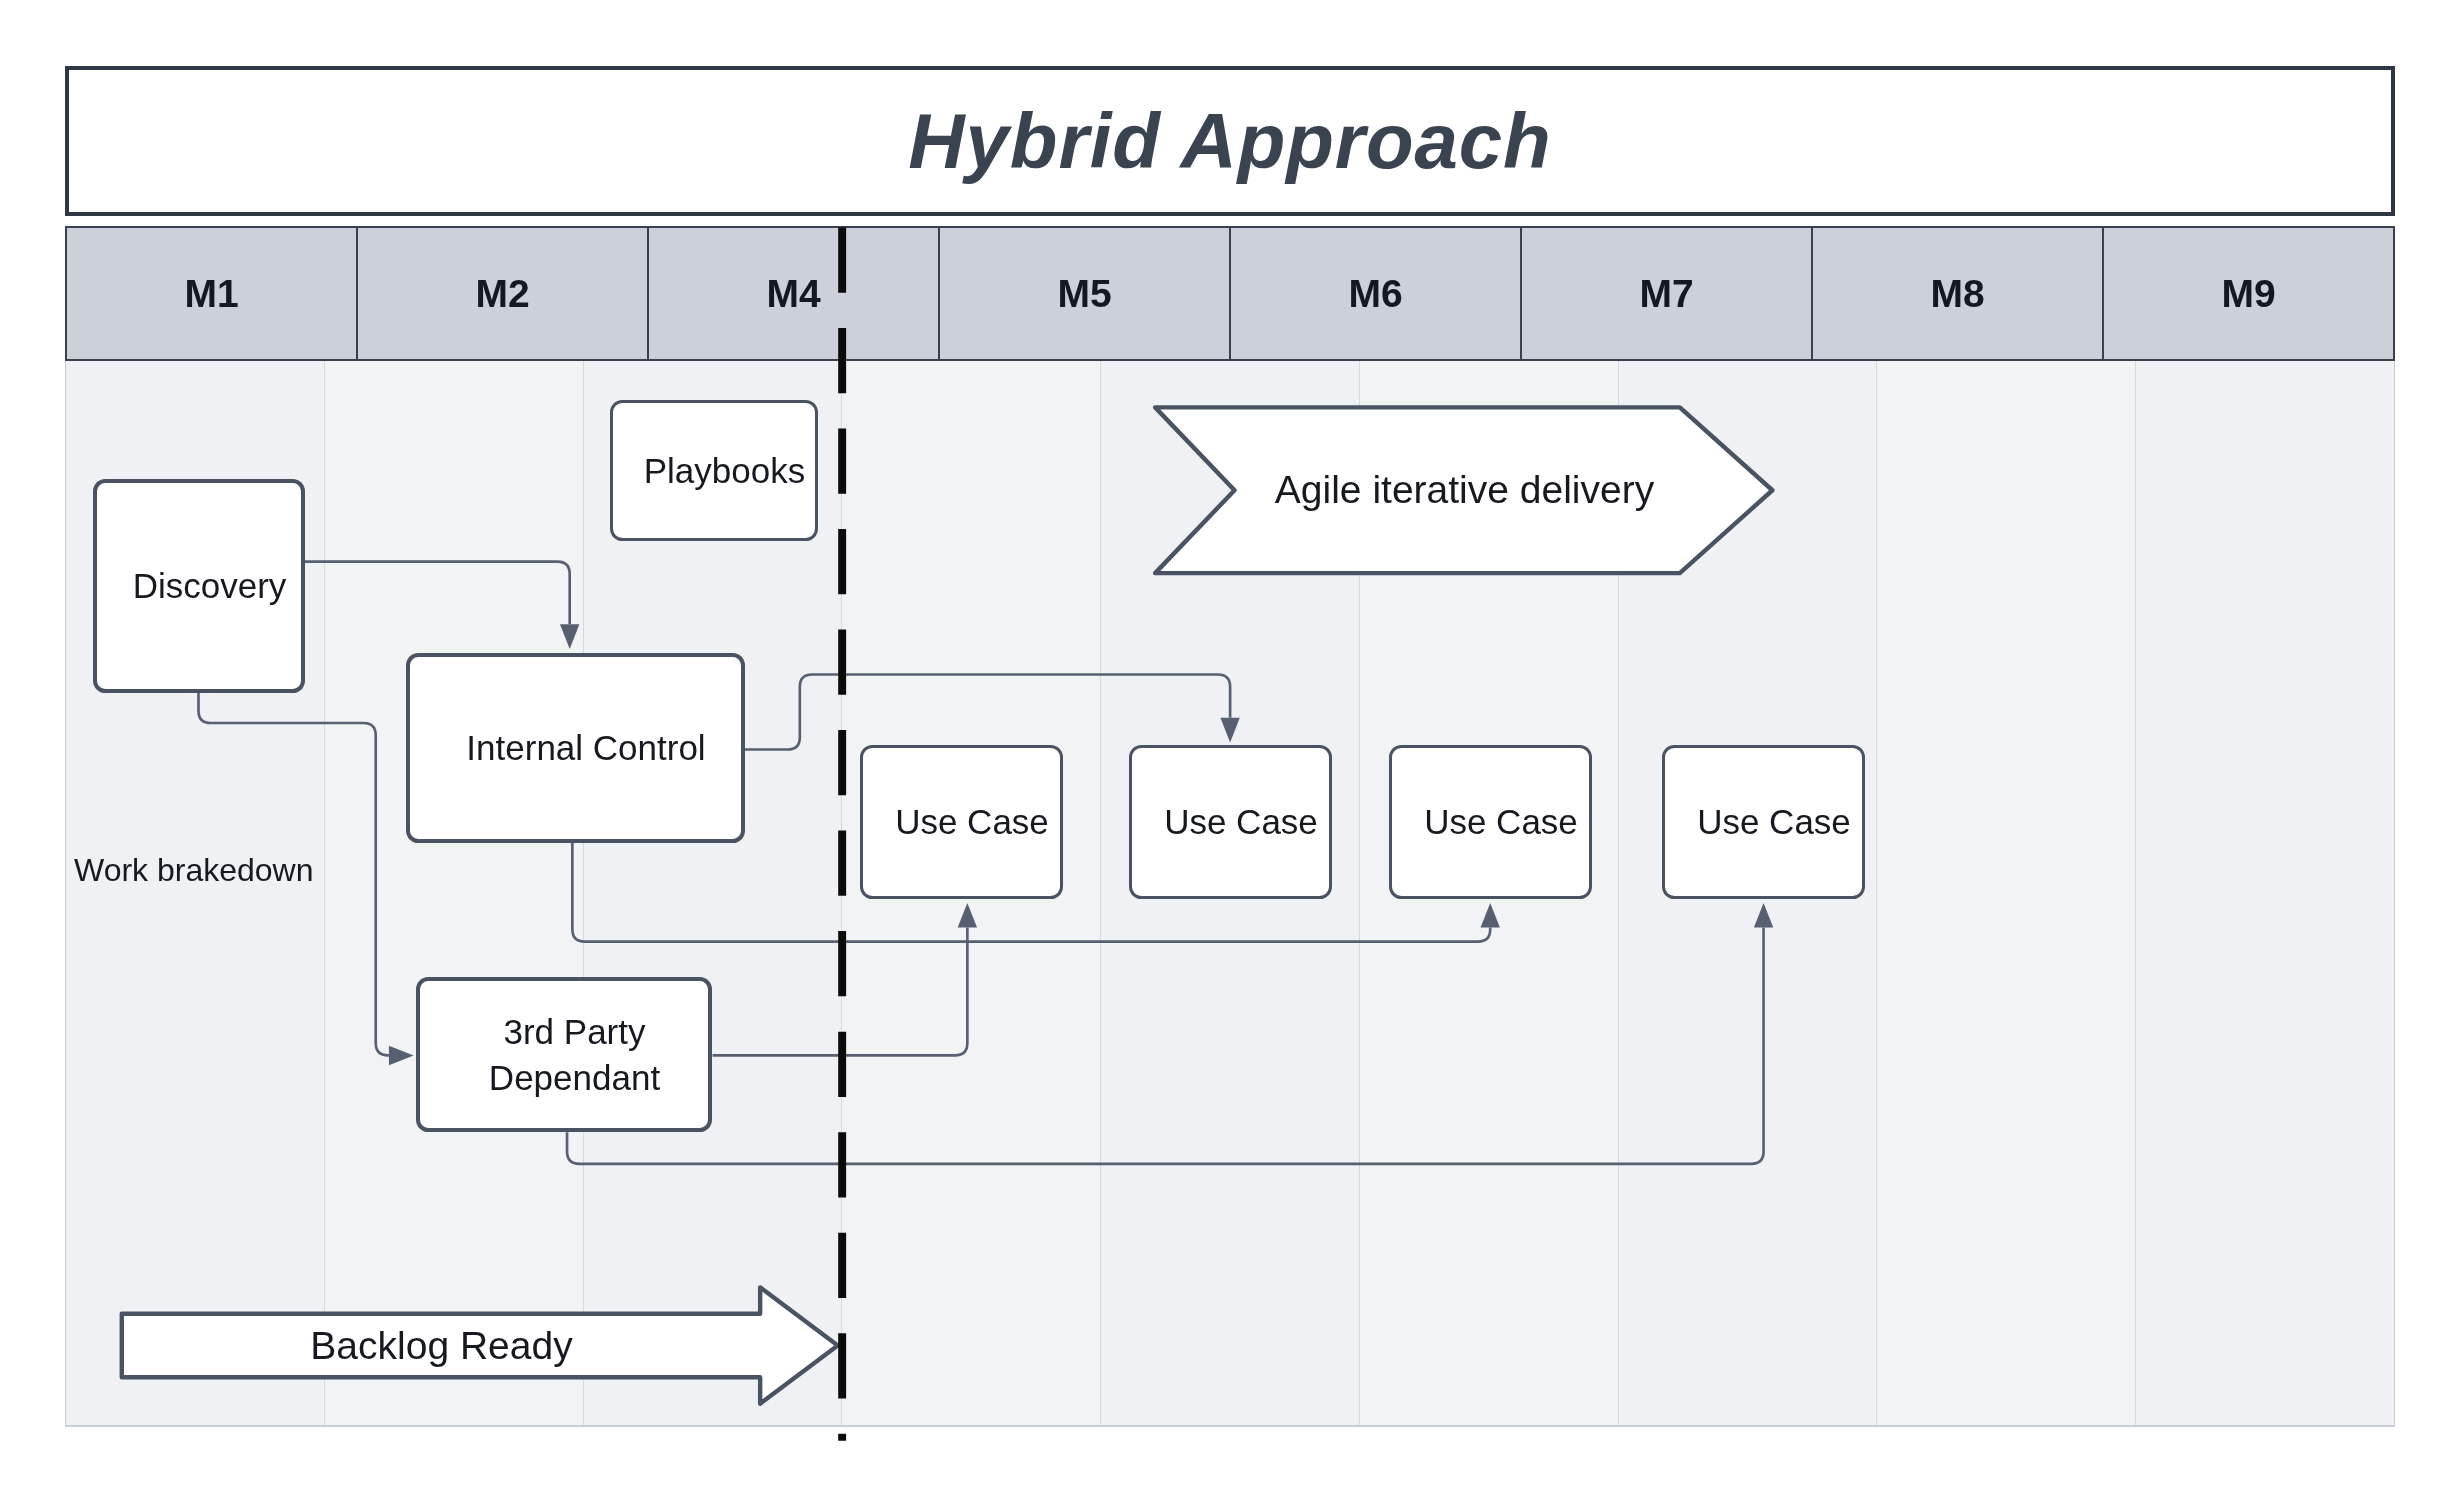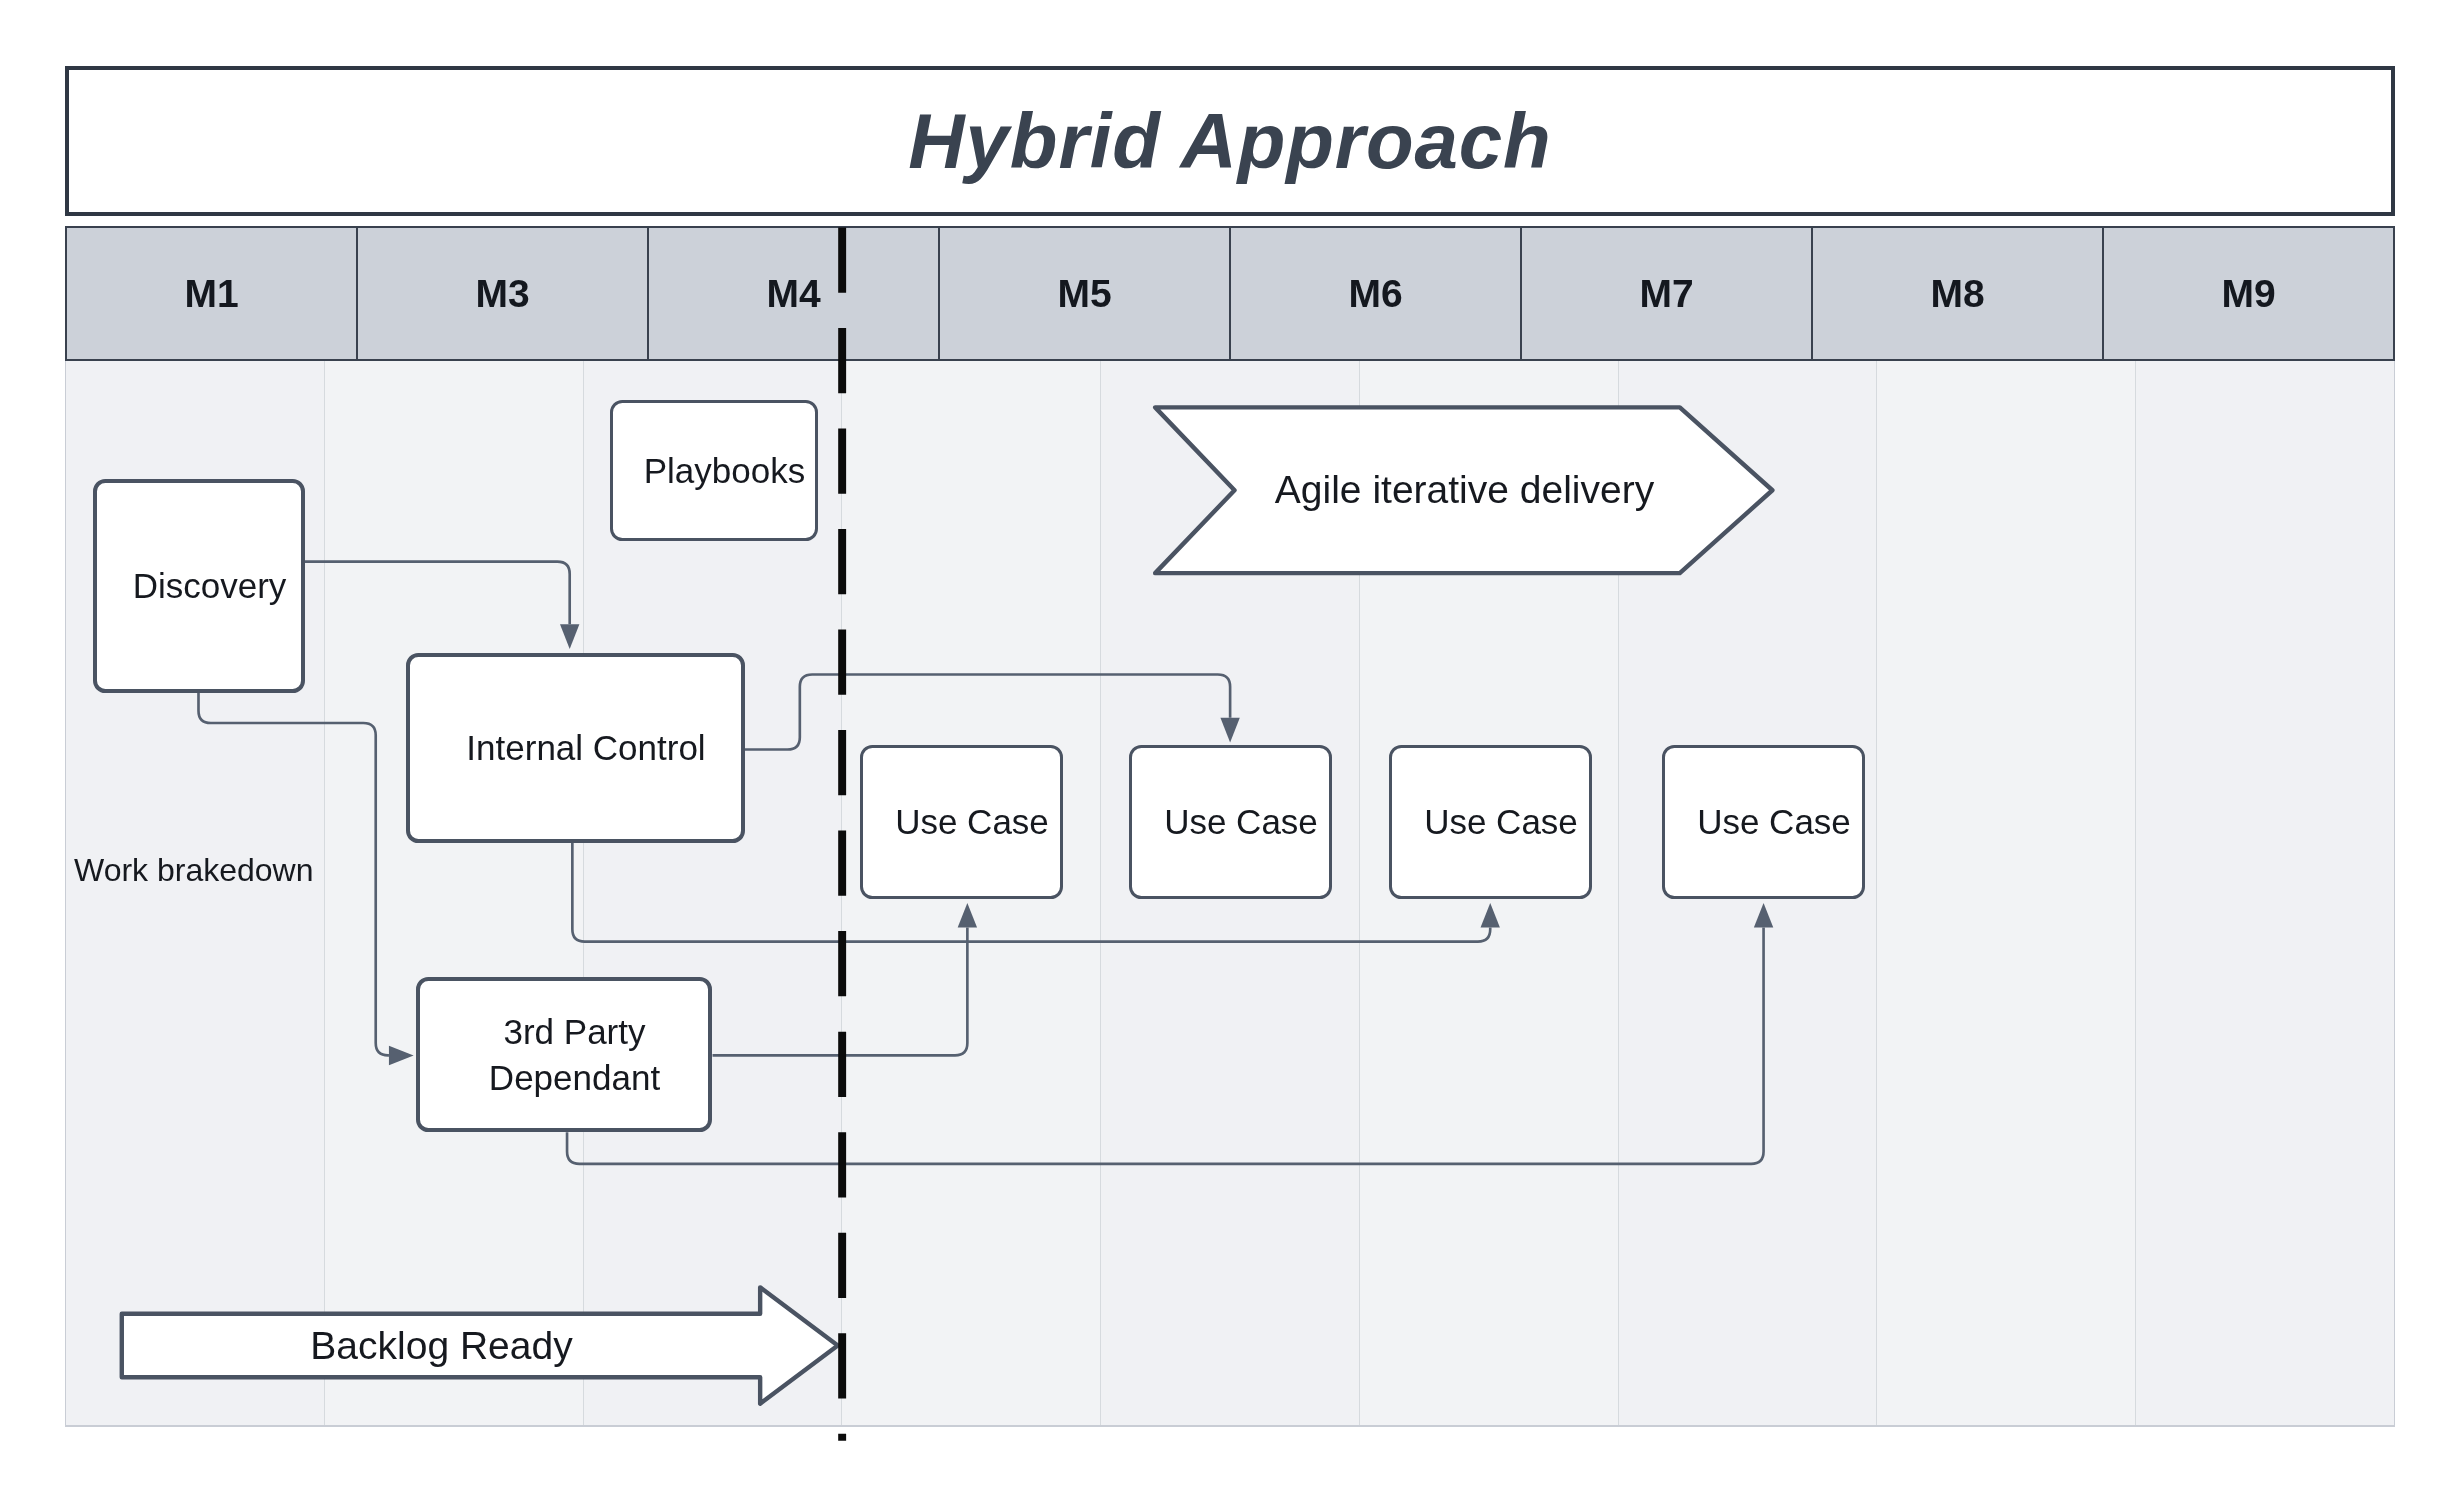--- a/index.html
+++ b/index.html
@@ -59,21 +59,21 @@
 <body>
 
 <div class="canvas">
 
   <div class="title-box">
     <span class="title-text">Hybrid Approach</span>
   </div>
 
   <div class="header-row">
     <div class="header-cell">M1</div>
-    <div class="header-cell">M3</div>
+    <div class="header-cell">M2</div>
     <div class="header-cell">M4</div>
     <div class="header-cell">M5</div>
     <div class="header-cell">M6</div>
     <div class="header-cell">M7</div>
     <div class="header-cell">M8</div>
     <div class="header-cell">M9</div>
   </div>
 
   <div class="body-row">
     <div class="body-col odd"></div>

